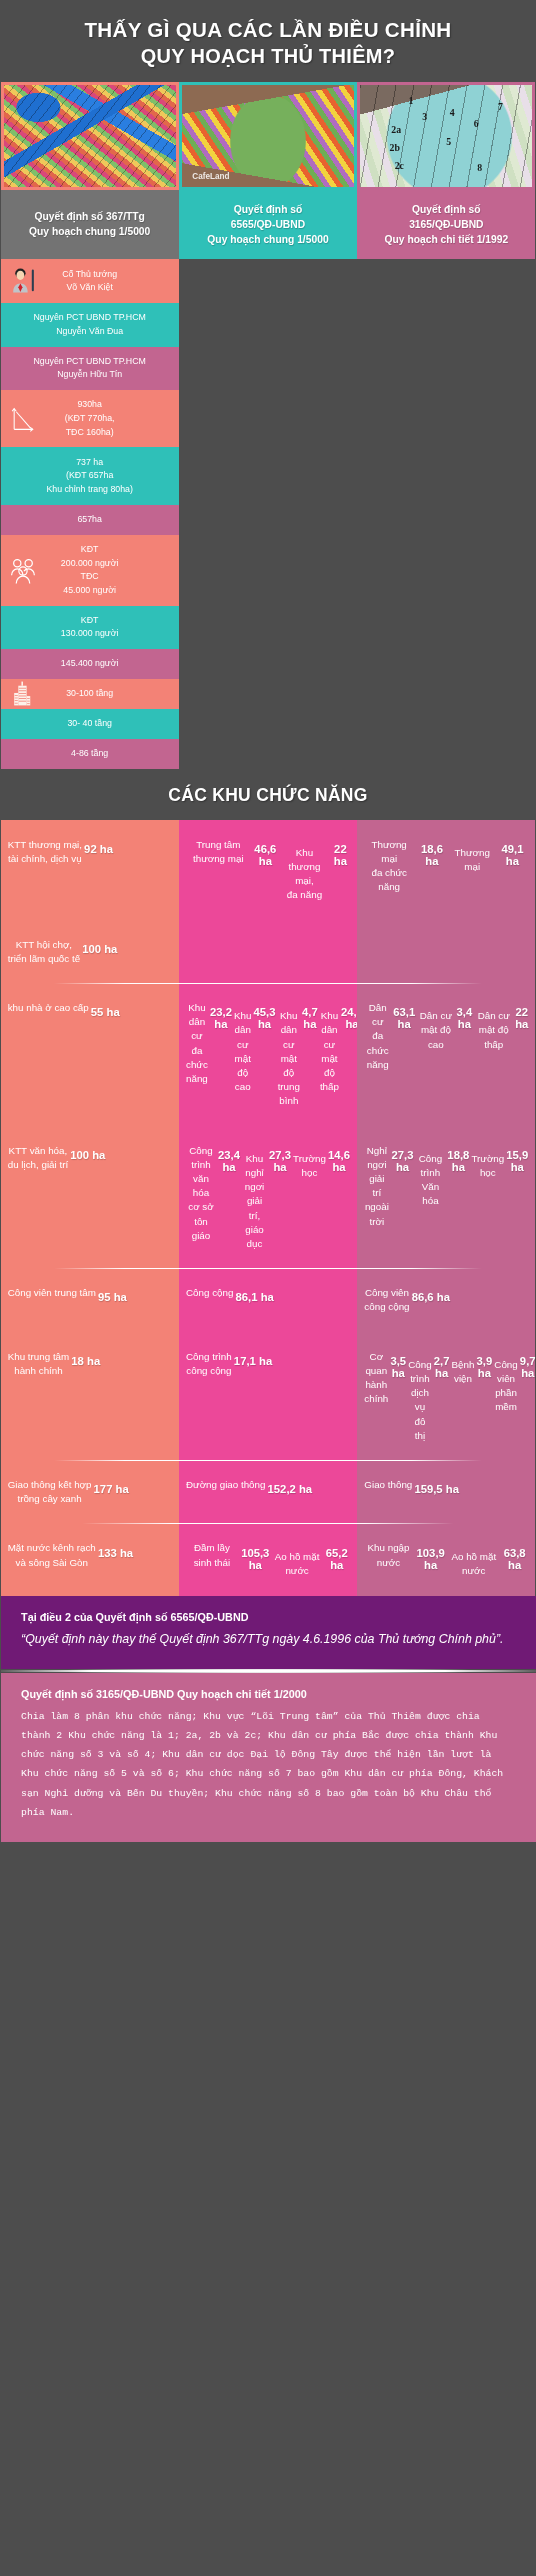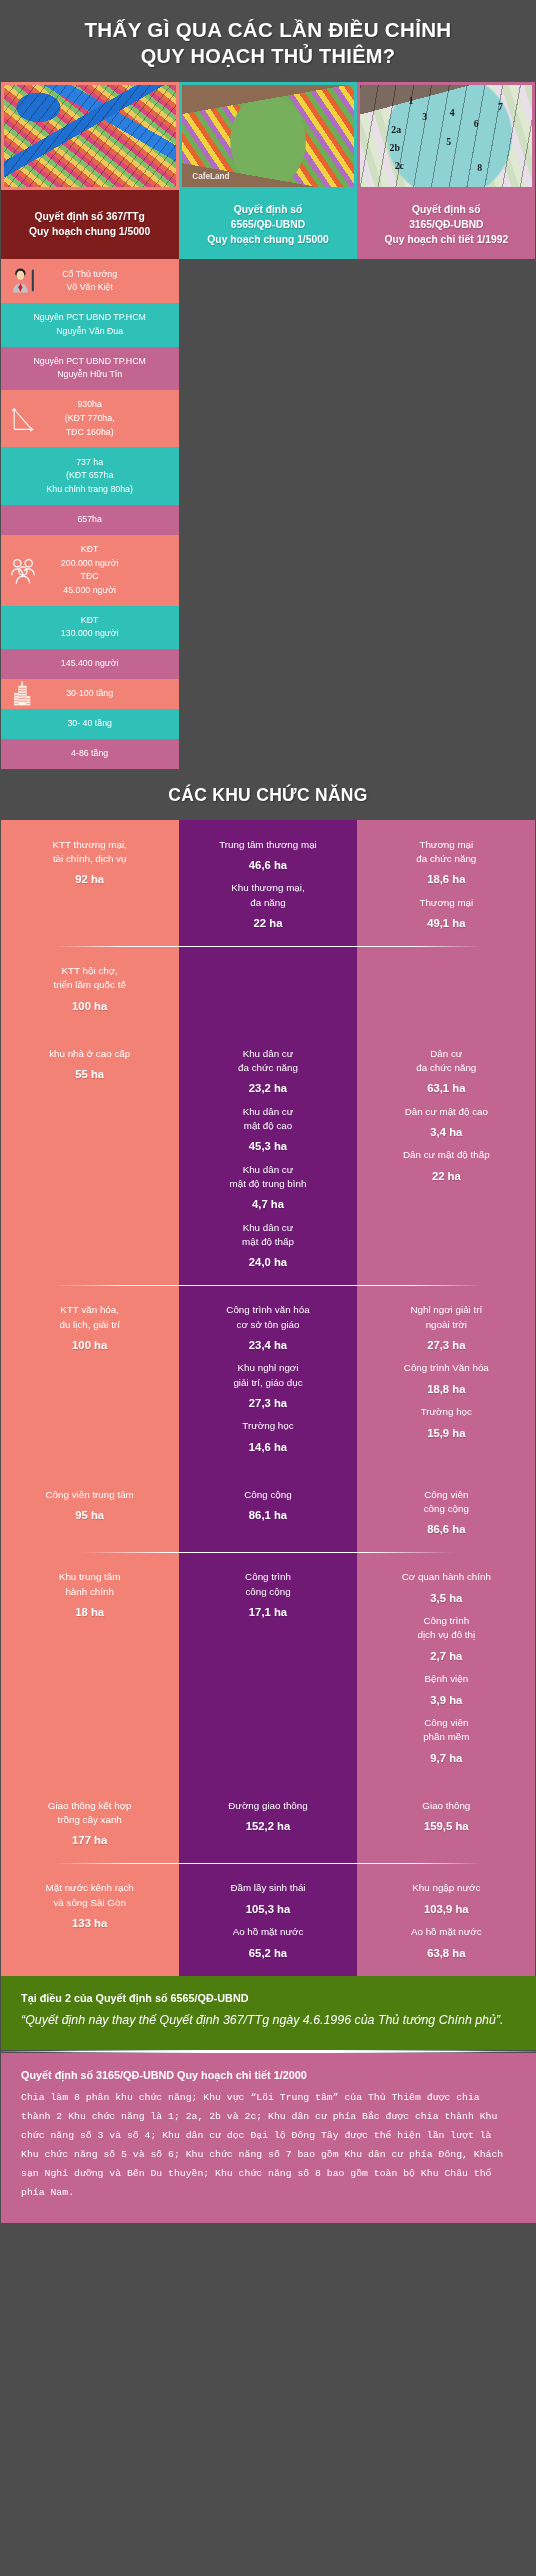--- a/index.html
+++ b/index.html
@@ -79,21 +79,21 @@
   .m3::after{content:"";position:absolute;inset:0;
     background: repeating-linear-gradient(100deg, rgba(0,0,0,.35) 0 1px, transparent 1px 17.5px);}
   .zone-num {
     position: absolute; color:#1a1a1a; font-weight:700; font-size:9.8px;
     font-family:"Liberation Serif", serif;
   }
 
   
   .cols { display: flex; width: 100%; }
   .col { width: 33.3333%; }
-  .col.c1 { background: #7f1d1d; }
+  .col.c1 { background: #737373; }
   .col.c2 { background: #2fc0b8; }
   .col.c3 { background: #c26590; }
 
   .hdr-cell {
     text-align: center;
     color: #fff;
     padding: 13.4px 5.2px 11.3px 5.2px;
     min-height: 68px;
     display: flex; flex-direction: column; justify-content: center;
   }
@@ -133,42 +133,42 @@
     text-shadow: 1px 1px 1.5px rgba(0,0,0,.35);
   }
 
   
   .grp { display: flex; width: 100%; position: relative; }
   .cellcol {
     width: 33.3333%;
     color: #fff;
     text-align: center;
     padding: 17.5px 7.2px 17.5px 7.2px;
-    display:flex; flex-direction:column; justify-content:flex-start; gap: 2.1px;
+    display:flex; flex-direction:row; justify-content:flex-start; gap: 2.1px;
   }
   .cellcol.c1 { background:#f38276; }
-  .cellcol.c2 { background:#701a75; }
+  .cellcol.c2 { background:#ec4899; }
   .cellcol.c3 { background:#c26590; }
   .it-label {
     font-size: 9.8px; line-height: 1.45; margin-top: 8.2px;
   }
   .it-label:first-child { margin-top: 0; }
   .it-value {
     font-size: 11.3px; font-weight: 700; margin-top: 5.2px;
     text-shadow: 0.5px 0.5px 1px rgba(0,0,0,.2);
   }
   .divider-wrap { position: relative; height: 0; }
   .divider {
     position:absolute; left: 5%; right:5%; top:-0.5px; height: 2.1px;
     background: radial-gradient(ellipse at center, #ffffff 0 55%, rgba(255,255,255,0) 72%);
   }
 
   
   .note { padding: 15.5px 20.6px 20.6px 20.6px; color:#fff; }
-  .note.teal { background:#4d7c0f; }
+  .note.teal { background:#701a75; }
   .note.pink { background:#c26590; }
   .note .nh { font-weight:700; font-size:10.8px; margin-bottom: 7.2px; }
   .note .nq { font-style: italic; font-size: 12.4px; line-height:1.5; }
   .note .nb { font-size: 9.8px; line-height: 1.95; font-family: Liberation Mono, monospace; }
   .note-sep { height: 3.1px; background: radial-gradient(ellipse at center,#fff 0 50%, rgba(255,255,255,0) 75%); }
 </style>
 </head>
 <body>
 
 <div class="page">

